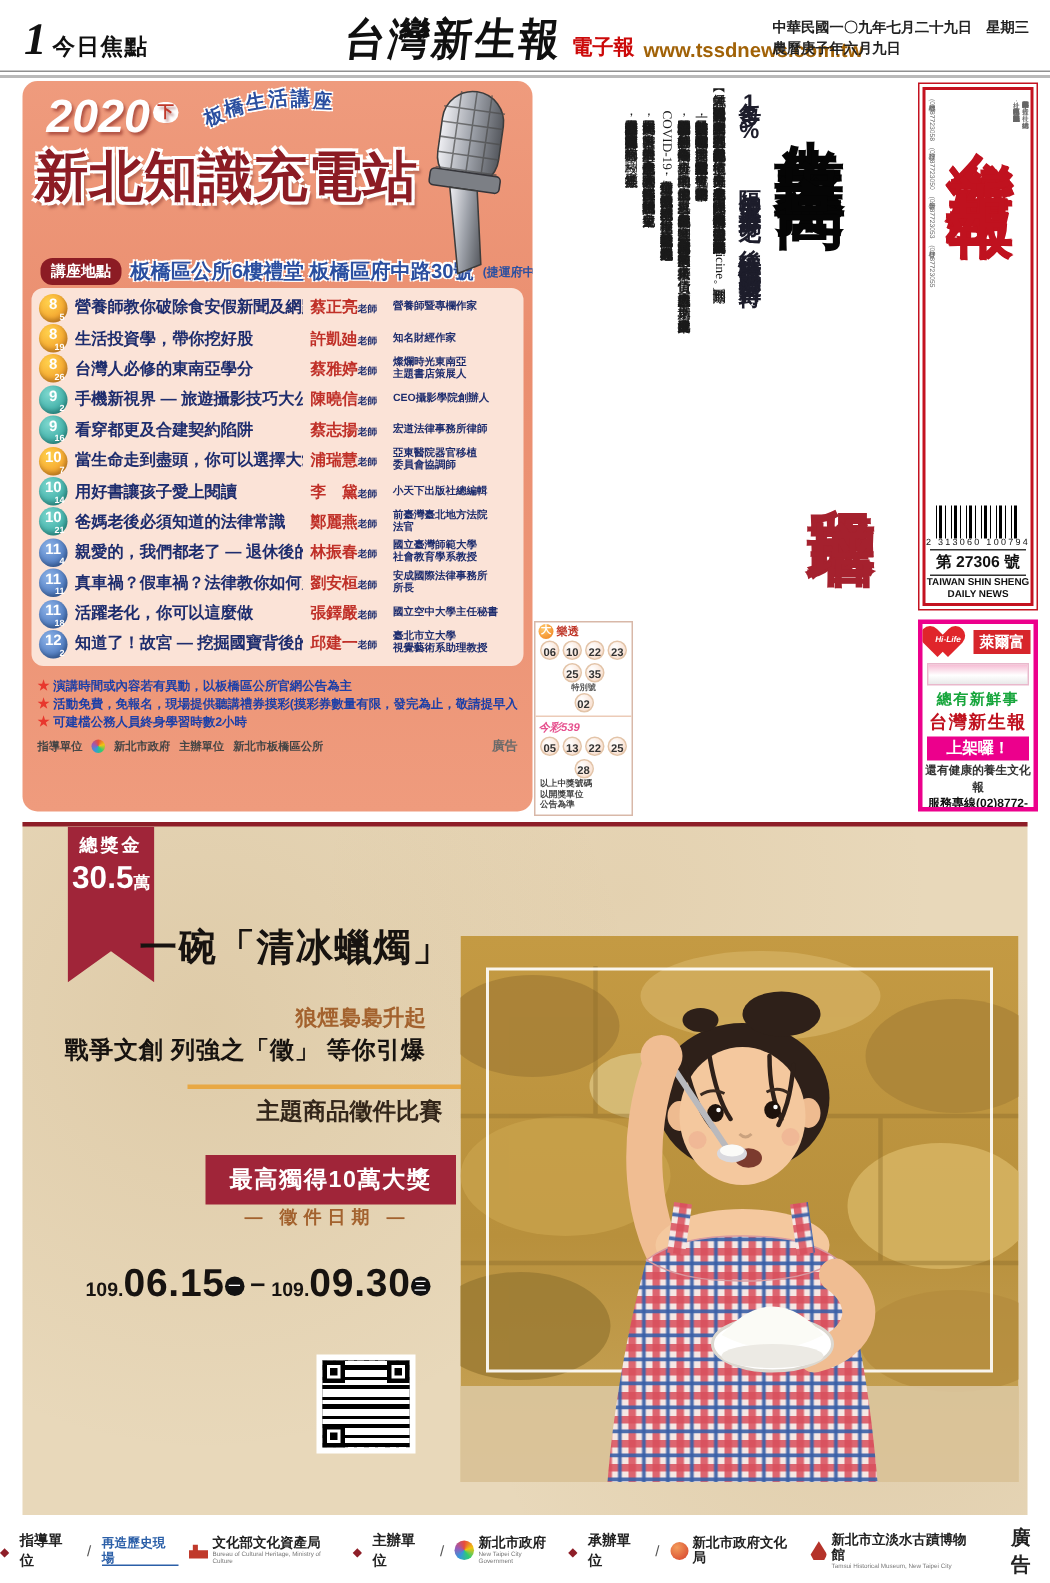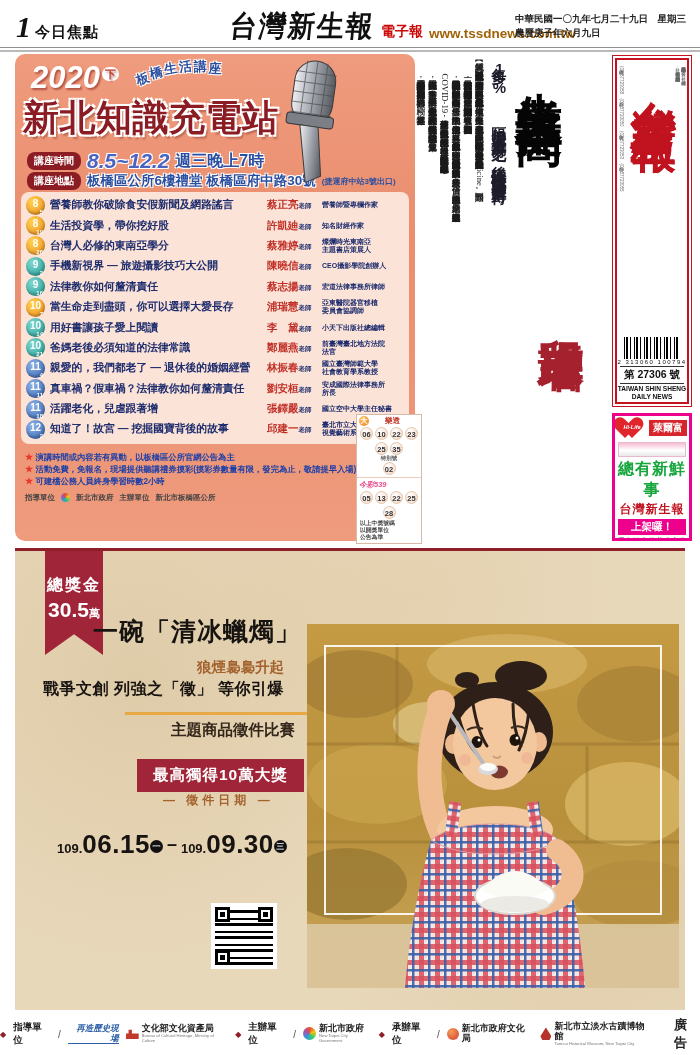--- a/index.html
+++ b/index.html
@@ -11,21 +11,21 @@
   .hdr-pageno{font-family:"Liberation Serif",serif;font-style:italic;font-size:30px;font-weight:bold;}
   .hdr-section{font-size:15px;font-weight:900;font-family:"Liberation Serif",serif;letter-spacing:1px;}
   .hdr-center{position:absolute;left:230px;top:8px;display:flex;align-items:flex-end;gap:6px;}
   .hdr-logo{font-family:"Liberation Serif",serif;font-weight:900;font-size:27px;letter-spacing:2px;transform:skewX(-6deg) scaleY(1.08);color:#101010;}
   .hdr-ed{color:#cc0a0a;font-weight:900;font-size:14px;padding-bottom:3px;}
   .hdr-url{color:#a16207;font-weight:bold;font-size:13.5px;padding-bottom:3px;}
   .hdr-dates{position:absolute;right:14px;top:12px;font-size:9.5px;line-height:1.5;color:#222;font-weight:bold;}
   .hdr-rule{position:absolute;top:47px;left:0;width:700px;border-top:1px solid #8f8f8f;border-bottom:2px solid #b9b9b9;height:2px;}
 
   
-  #seminar{position:absolute;left:15px;top:54px;width:400px;height:487px;border-radius:10px;overflow:hidden;background:linear-gradient(180deg,#ef9b7d 0%,#ea8e6f 38%,#ef9b7d 100%);}
+  #seminar{position:absolute;left:15px;top:54px;width:340px;height:487px;border-radius:10px;overflow:hidden;background:linear-gradient(180deg,#ef9b7d 0%,#ea8e6f 38%,#ef9b7d 100%);}
   .sem-top{position:absolute;left:0;top:0;width:340px;height:136px;}
   .sem-2020{position:absolute;left:16px;top:6px;font-size:31px;font-weight:900;font-style:italic;color:#fff;text-shadow:1.5px 2px 2px rgba(130,30,25,.55);}
   .sem-2020 .xia{font-style:normal;font-size:11px;color:#c0392b;background:#fff;border-radius:8px;padding:1px 3px;vertical-align:10px;margin-left:2px;font-weight:bold;}
   .sem-arc{position:absolute;left:118px;top:4px;transform:rotate(-8deg);white-space:nowrap;}
   .sem-arc span{display:inline-block;font-size:13px;font-weight:900;color:#2b4fa0;margin:0 1px;text-shadow:-1px -1px 0 #fff,1px -1px 0 #fff,-1px 1px 0 #fff,1px 1px 0 #fff;}
   .sem-arc span:nth-child(1){transform:rotate(-10deg) translateY(6px);}
   .sem-arc span:nth-child(2){transform:rotate(-6deg) translateY(2px);}
   .sem-arc span:nth-child(3){transform:rotate(-2deg);}
   .sem-arc span:nth-child(4){transform:rotate(2deg);}
   .sem-arc span:nth-child(5){transform:rotate(6deg) translateY(2px);}
@@ -63,21 +63,21 @@
   
   #article{position:absolute;left:355px;top:52px;width:255px;height:493px;}
   .body-text{position:absolute;left:0;top:4px;width:131px;height:486px;writing-mode:vertical-rl;font-family:"Liberation Serif",serif;font-size:8.8px;line-height:1.22;color:#1b1b1b;overflow:hidden;text-align:justify;}
   .body-text p{margin:0 1px 0 0;}
   .subhead{position:absolute;left:134px;top:4px;height:488px;writing-mode:vertical-rl;text-orientation:upright;font-size:15px;font-weight:900;letter-spacing:2px;color:#1d1d2b;}
   .hl-black{position:absolute;left:160px;top:2px;writing-mode:vertical-rl;font-size:48px;font-weight:900;letter-spacing:6px;color:#050505;font-family:"Liberation Sans",sans-serif;line-height:1;}
   .hl-red{position:absolute;left:184px;top:250px;writing-mode:vertical-rl;font-size:46px;font-weight:900;letter-spacing:2px;color:#a5212e;line-height:1;}
 
   
   .lotto{position:absolute;left:1px;top:362px;width:64px;height:128px;background:#fff;border:1px solid #d8b8a8;z-index:5;font-weight:bold;}
-  .lot-head{display:flex;align-items:center;gap:16px;padding:1px 2px;}
+  .lot-head{display:flex;align-items:center;gap:2px;padding:1px 2px;}
   .lot-ball{width:10px;height:10px;border-radius:50%;background:radial-gradient(circle at 35% 30%,#ffc96b,#ef7d1a);color:#fff;font-size:7px;line-height:10px;text-align:center;flex:none;}
   .lot-name1{font-size:7.5px;color:#c0392b;}
   .lot-name2{font-size:7.5px;color:#e6518e;font-style:italic;padding:1px 2px;}
   .lotnums{display:flex;flex-wrap:wrap;gap:2px;justify-content:center;padding:0 2px;}
   .num{width:13px;height:13px;border-radius:50%;background:radial-gradient(circle at 35% 30%,#fff,#f6d7c3);border:1px solid #e3c4a8;font-size:7.5px;line-height:13px;text-align:center;color:#333;box-sizing:border-box;}
   .speclab{font-size:5.5px;color:#555;text-align:center;}
   .lot-div{border-top:1px solid #eccbb8;margin:2px 0 1px;}
   .lot-note{font-size:5.8px;color:#444;line-height:1.25;padding:1px 3px;}
 
   
@@ -94,35 +94,35 @@
 
   
   #hilife{position:absolute;left:612px;top:413px;width:80px;height:128px;border:3px solid #ec008c;background:#fff;box-sizing:border-box;text-align:center;overflow:hidden;}
   .heart{position:relative;width:26px;height:22px;margin:2px 2px 0 4px;float:left;}
   .heart::before,.heart::after{content:"";position:absolute;width:13px;height:20px;background:#e0252b;border-radius:7px 7px 0 0;top:0;}
   .heart::before{left:6px;transform:rotate(-45deg);transform-origin:0 100%;}
   .heart::after{left:0;transform:rotate(45deg);transform-origin:100% 100%;}
   .heart span{position:absolute;z-index:2;left:0;top:6px;width:100%;font-size:5.5px;font-weight:900;font-style:italic;color:#fff;}
   .hl-store{display:inline-block;background:#d7252b;color:#fff;font-weight:900;font-size:10px;padding:1px 4px;margin-top:4px;}
   .hl-strip{height:13px;margin:2px 3px;background:linear-gradient(180deg,#f6bcd4 0%,#fff 55%,#e9e9e9 100%);border:1px solid #e9b8cc;}
-  .hl-slogan{color:#17a63c;font-weight:900;font-size:16px;letter-spacing:1px;}
+  .hl-slogan{color:#17a63c;font-weight:900;font-size:10px;letter-spacing:1px;}
   .hl-paper{color:#c0121f;font-weight:900;font-size:12px;font-family:"DejaVu Serif",serif;letter-spacing:1px;}
   .hl-shelf{background:#ec008c;color:#fff;font-weight:900;font-size:10.5px;margin:1px 3px;padding:1px 0;}
   .hl-tag{font-size:7.8px;color:#333;font-weight:bold;margin-top:1px;}
   .hl-svc{font-size:8px;color:#111;font-weight:900;}
 
   
   #contest{position:absolute;left:15px;top:548px;width:670px;height:462px;background:radial-gradient(circle at 18% 28%,rgba(165,125,60,.14),transparent 45%),radial-gradient(circle at 85% 75%,rgba(165,125,60,.12),transparent 40%),radial-gradient(circle at 60% 10%,rgba(190,150,90,.10),transparent 35%),#e8d8ba;border-top:3px solid #8e1e28;box-sizing:border-box;overflow:hidden;}
   .ribbon{position:absolute;left:30px;top:0;width:58px;height:104px;background:#a02539;clip-path:polygon(0 0,100% 0,100% 100%,50% 80%,0 100%);color:#fff;text-align:center;}
-  .ribbon .rl{font-size:16px;font-weight:bold;margin-top:24px;letter-spacing:2px;}
+  .ribbon .rl{font-size:12px;font-weight:bold;margin-top:4px;letter-spacing:2px;}
   .ribbon .rv{font-size:21px;font-weight:900;margin-top:2px;}
   .ribbon .ru{font-size:11px;font-weight:bold;}
   .ba-left{position:absolute;left:20px;top:0;width:300px;text-align:left;color:#171310;}
   .ba-title{margin-top:64px;padding-left:58px;font-size:25px;font-weight:900;letter-spacing:1px;white-space:nowrap;}
-  .ba-sub1{margin-top:10px;padding-left:162px;font-size:14.5px;font-weight:900;color:#a3622e;}
+  .ba-sub1{margin-top:21px;padding-left:162px;font-size:14.5px;font-weight:900;color:#a3622e;}
   .ba-sub2{margin-top:2px;padding-left:8px;font-size:16px;font-weight:900;letter-spacing:0.5px;white-space:nowrap;}
   .ba-div{margin:12px 0 0 90px;width:212px;border-top:3px solid #e8a844;}
   .ba-ev1{margin-top:10px;padding-left:92px;font-size:21px;font-weight:900;color:#33261a;letter-spacing:1px;}
   .ba-ev2{margin-top:5px;padding-left:136px;font-size:15.5px;font-weight:900;color:#33261a;}
   .ba-prize{display:inline-block;margin:18px 0 0 102px;background:#a02539;color:#fff;font-size:15.5px;font-weight:900;padding:6px 16px;letter-spacing:1px;}
   .ba-datelab{padding-left:128px;font-size:12px;font-weight:900;color:#a3622e;letter-spacing:4px;}
   .ba-dates{margin-top:20px;padding-left:22px;white-space:nowrap;}
   .d-pre{font-size:13px;font-weight:900;}
   .d-big{font-size:26px;font-weight:900;letter-spacing:0.5px;}
   .d-day{display:inline-block;width:13px;height:13px;border-radius:50%;background:#111;color:#fff;font-size:8px;line-height:13px;text-align:center;vertical-align:4px;font-weight:bold;}
@@ -136,21 +136,21 @@
 
   
   #pfooter{position:absolute;left:0;top:1012px;width:700px;height:43px;}
   .f-row{display:flex;align-items:center;justify-content:center;gap:7px;padding-top:4px;}
   .f-dia{color:#8e1e28;font-size:8px;}
   .f-lab{font-size:9.5px;font-weight:900;color:#222;}
   .f-sl{color:#555;font-size:10px;}
   .f-org{display:flex;align-items:center;gap:3px;}
   .f-name{font-size:9px;font-weight:900;color:#222;line-height:1.1;}
   .f-en{font-size:4.2px;color:#777;line-height:1.1;}
-  .lg-resite{color:#2b5fa8;font-weight:900;font-size:8.5px;font-style:italic;border-bottom:1px solid #2b5fa8;line-height:1.1;text-align:right;}
+  .lg-resite{color:#2b5fa8;font-weight:900;font-size:8.5px;border-bottom:1px solid #2b5fa8;line-height:1.1;}
   .ic-boch{width:13px;height:11px;background:#c0392b;clip-path:polygon(0 100%,0 45%,22% 45%,22% 12%,48% 12%,48% 45%,100% 45%,100% 100%);flex:none;}
   .ic-ntpc{width:13px;height:13px;border-radius:50%;background:conic-gradient(#e74c3c,#f1c40f,#2ecc71,#3498db,#9b59b6,#e74c3c);flex:none;}
   .ic-cul{width:12px;height:12px;border-radius:50%;background:radial-gradient(circle at 35% 30%,#f39c5b,#d43d2a);flex:none;}
   .ic-tam{width:11px;height:13px;background:#b5332a;clip-path:polygon(50% 0,100% 68%,80% 100%,20% 100%,0 68%);flex:none;}
   .f-ad{font-size:13px;font-weight:900;color:#222;margin-left:14px;}
 </style>
 </head>
 <body>
 
 <div id="header">
@@ -170,25 +170,20 @@
   <div class="hdr-rule"></div>
 </div>
 
 <div id="seminar">
   <div class="sem-top">
     <div class="sem-2020"><span>2020</span><span class="xia">下</span></div>
     <div class="sem-arc">
       <span>板</span><span>橋</span><span>生</span><span>活</span><span>講</span><span>座</span>
     </div>
     <div class="sem-title">新北知識充電站</div>
-    <div class="sem-row" style="top:95px;">
-      <span class="sem-lab">講座時間</span>
-      <span class="sem-time-val">8.5~12.2</span>
-      <span class="sem-time-val2">週三晚上7時</span>
-    </div>
     <div class="sem-row" style="top:118px;">
       <span class="sem-lab">講座地點</span>
       <span class="sem-place-val">板橋區公所6樓禮堂 板橋區府中路30號</span>
       <span class="sem-place-note">(捷運府中站3號出口)</span>
     </div>
     <svg class="mic" viewBox="0 0 84 124">
       <defs>
           <linearGradient id="mg" x1="0" y1="0" x2="1" y2="0">
             <stop offset="0" stop-color="#efeff3"></stop>
             <stop offset=".5" stop-color="#9fa3ab"></stop>
@@ -256,21 +251,21 @@
           <div>CEO攝影學院創辦人</div>
           <div></div>
         </span>
       </div>
 
       <div class="lect">
         <span class="badge c-teal">
           <span class="bm">9</span>
           <span class="bd">16</span>
         </span>
-        <span class="ltitle">法律教你如何釐清責任</span>
+        <span class="ltitle">看穿都更及合建契約陷阱</span>
         <span class="lspk"><span>蔡志揚</span><span class="sfx">老師</span></span>
         <span class="lorg">
           <div>宏道法律事務所律師</div>
           <div></div>
         </span>
       </div>
 
       <div class="lect">
         <span class="badge c-orange">
           <span class="bm">10</span>
@@ -334,21 +329,21 @@
           <div>安成國際法律事務所</div>
           <div>所長</div>
         </span>
       </div>
 
       <div class="lect">
         <span class="badge c-blue">
           <span class="bm">11</span>
           <span class="bd">18</span>
         </span>
-        <span class="ltitle">活躍老化，兒虐跟著增</span>
+        <span class="ltitle">活躍老化，你可以這麼做</span>
         <span class="lspk"><span>張鐸嚴</span><span class="sfx">老師</span></span>
         <span class="lorg">
           <div>國立空中大學主任秘書</div>
           <div></div>
         </span>
       </div>
 
       <div class="lect">
         <span class="badge c-blue">
           <span class="bm">12</span>

